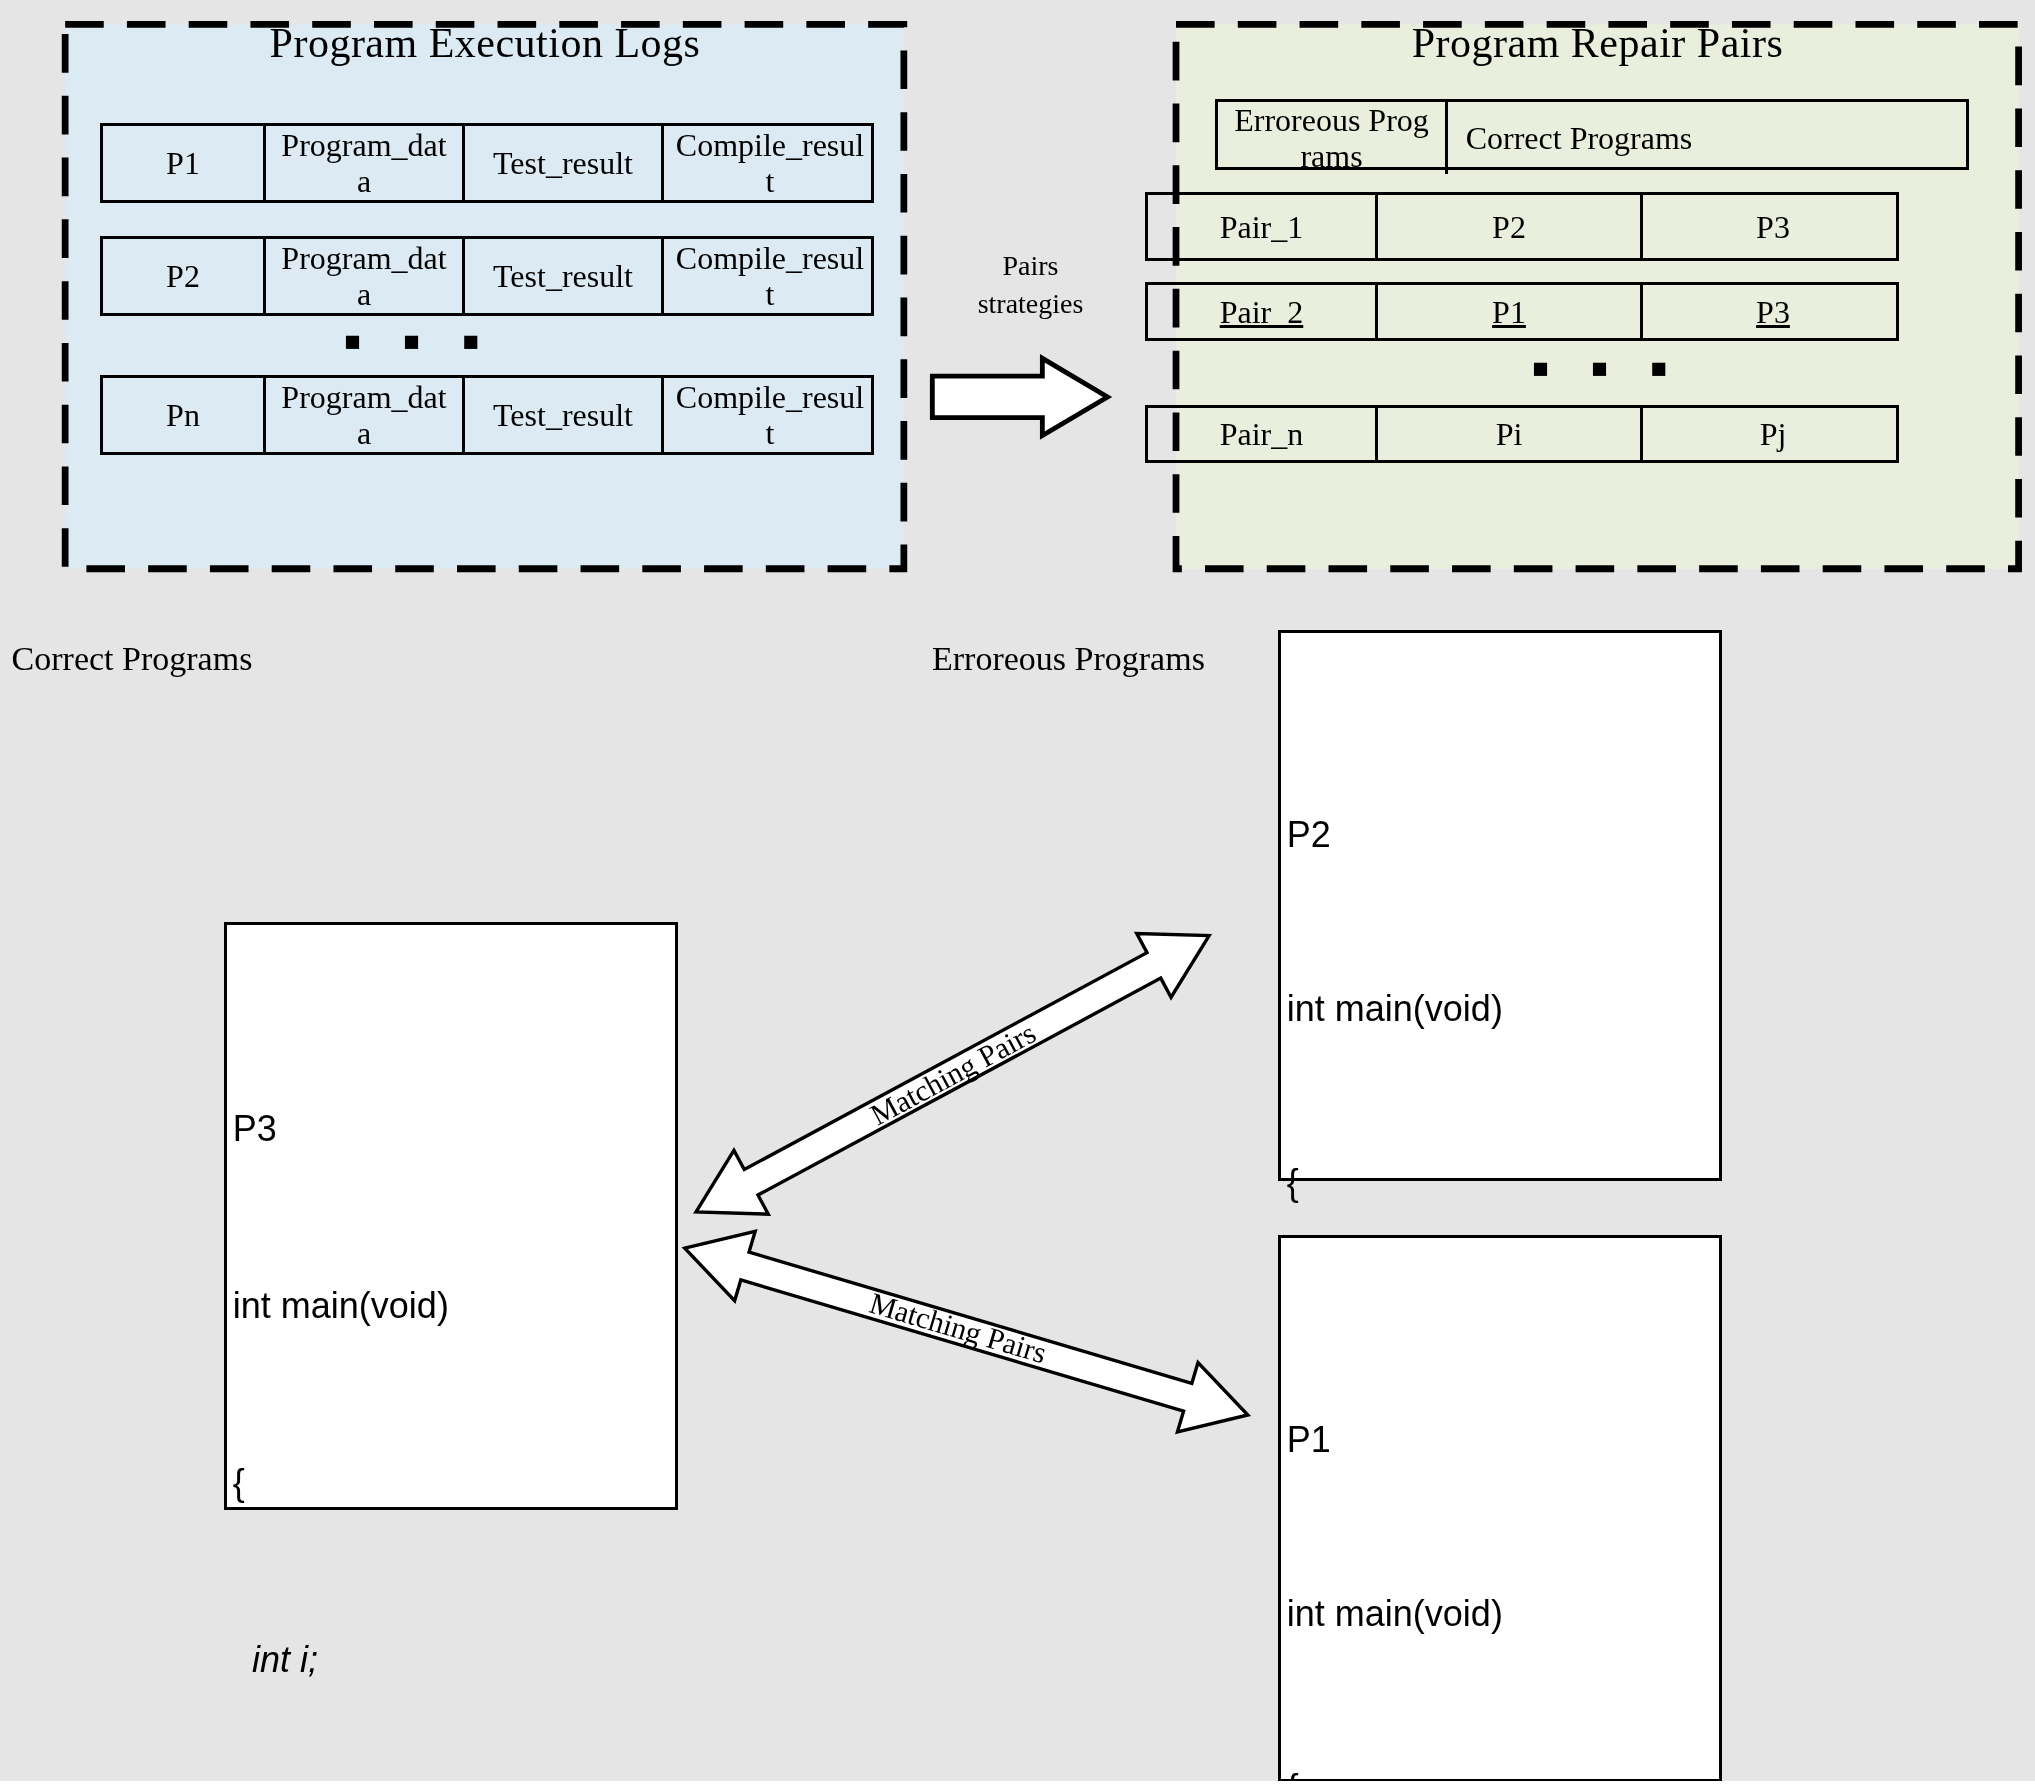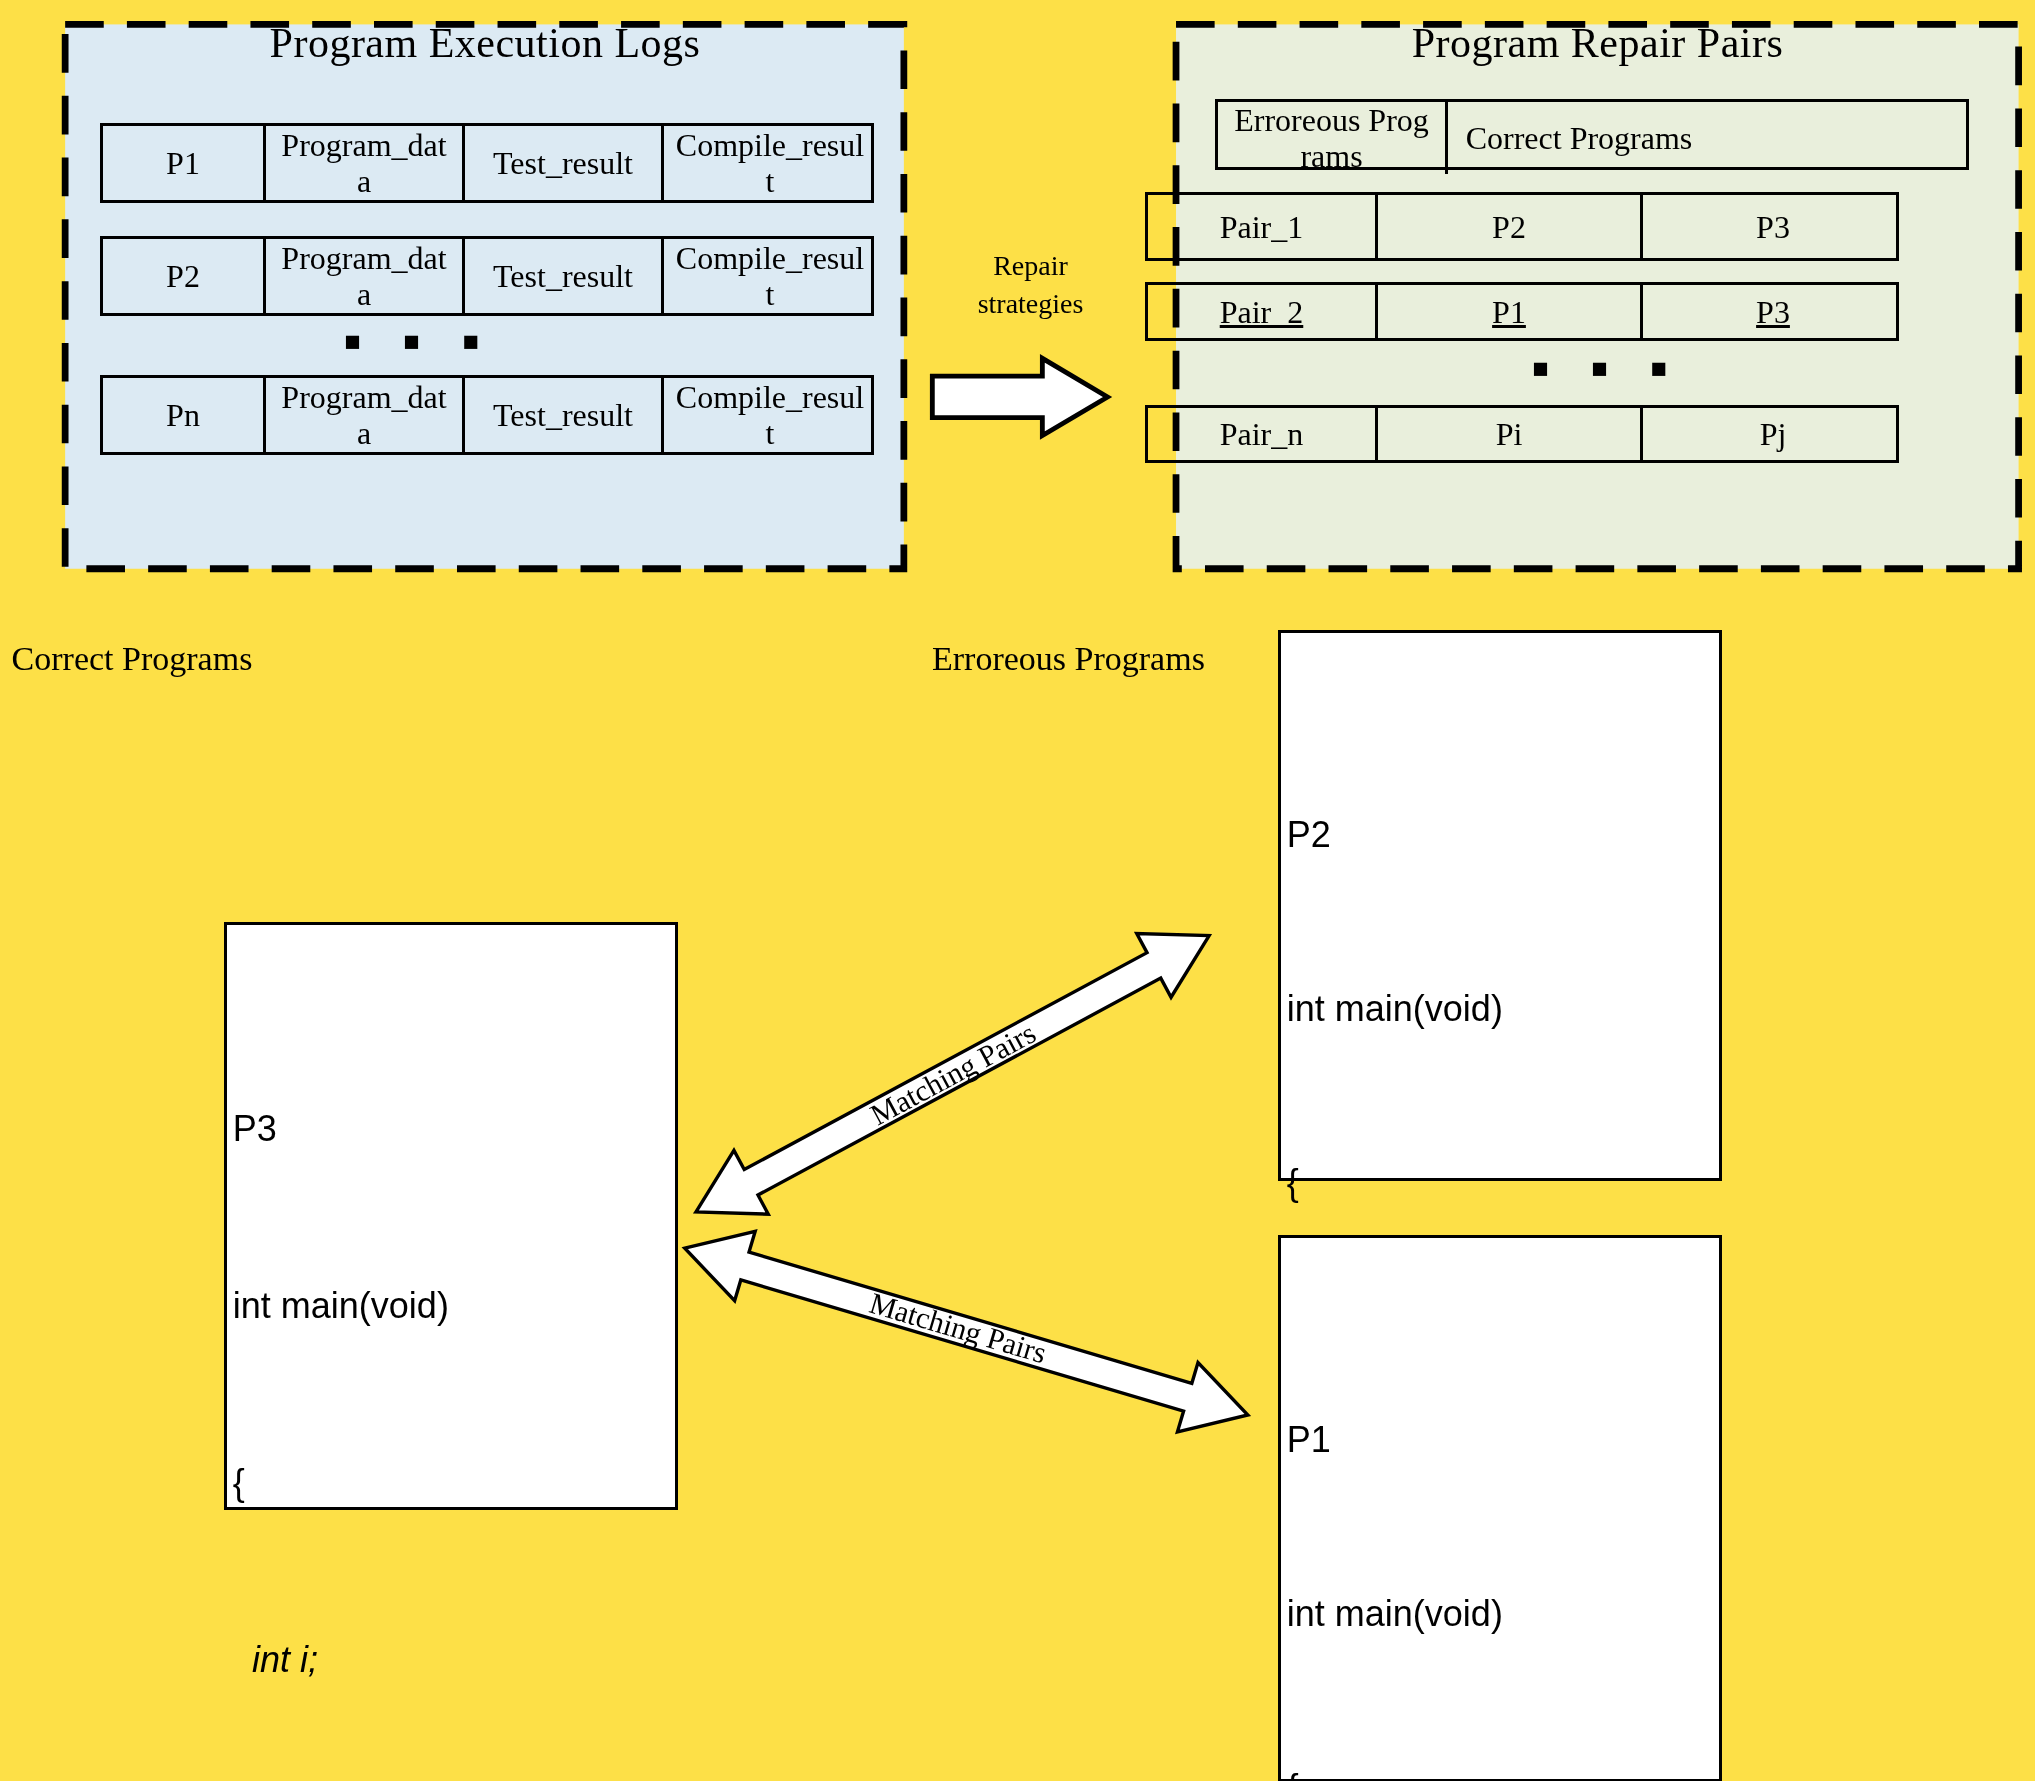--- a/index.html
+++ b/index.html
@@ -1,16 +1,16 @@
 <!DOCTYPE html>
 <html style="--red: #ee1515;font-size:7.7px"><head>
 <meta charset="utf-8">
 <style>
   html,body{margin:0;padding:0;background:#fff;}
-  .canvas{position:relative;width:2035px;height:1781px;background:#fde047;overflow:hidden;
+  .canvas{position:relative;width:2035px;height:1781px;background:#e5e5e5;overflow:hidden;
           font-family:"Liberation Serif", serif;color:#000;}
   svg.bg{position:absolute;left:0;top:0;}
 
   
   .panel-title{position:absolute;font-size:42px;line-height:51px;text-align:center;
                letter-spacing:0.5px;}
   .left-title{left:62px;top:18.3px;width:846px;}
   .right-title{left:1173px;top:18.3px;width:849px;}
 
   
@@ -132,21 +132,21 @@
 
       <div class="trow pair-row">
         <div class="cell">Pair_n</div>
         <div class="cell">Pi</div>
         <div class="cell">Pj</div>
       </div>
     </div>
   <div class="dots right-dots">▪ ▪ ▪</div>
 
   <div class="mining-label">
-    <div>Repair</div>
+    <div>Pairs</div>
     <div>strategies</div>
   </div>
 
   <div class="side-label correct-label">Correct Programs</div>
   <div class="side-label erroreous-label">Erroreous Programs</div>
 
   <div class="code-box code-p3">
     
   
       <div class="code-line i0">P3</div>

